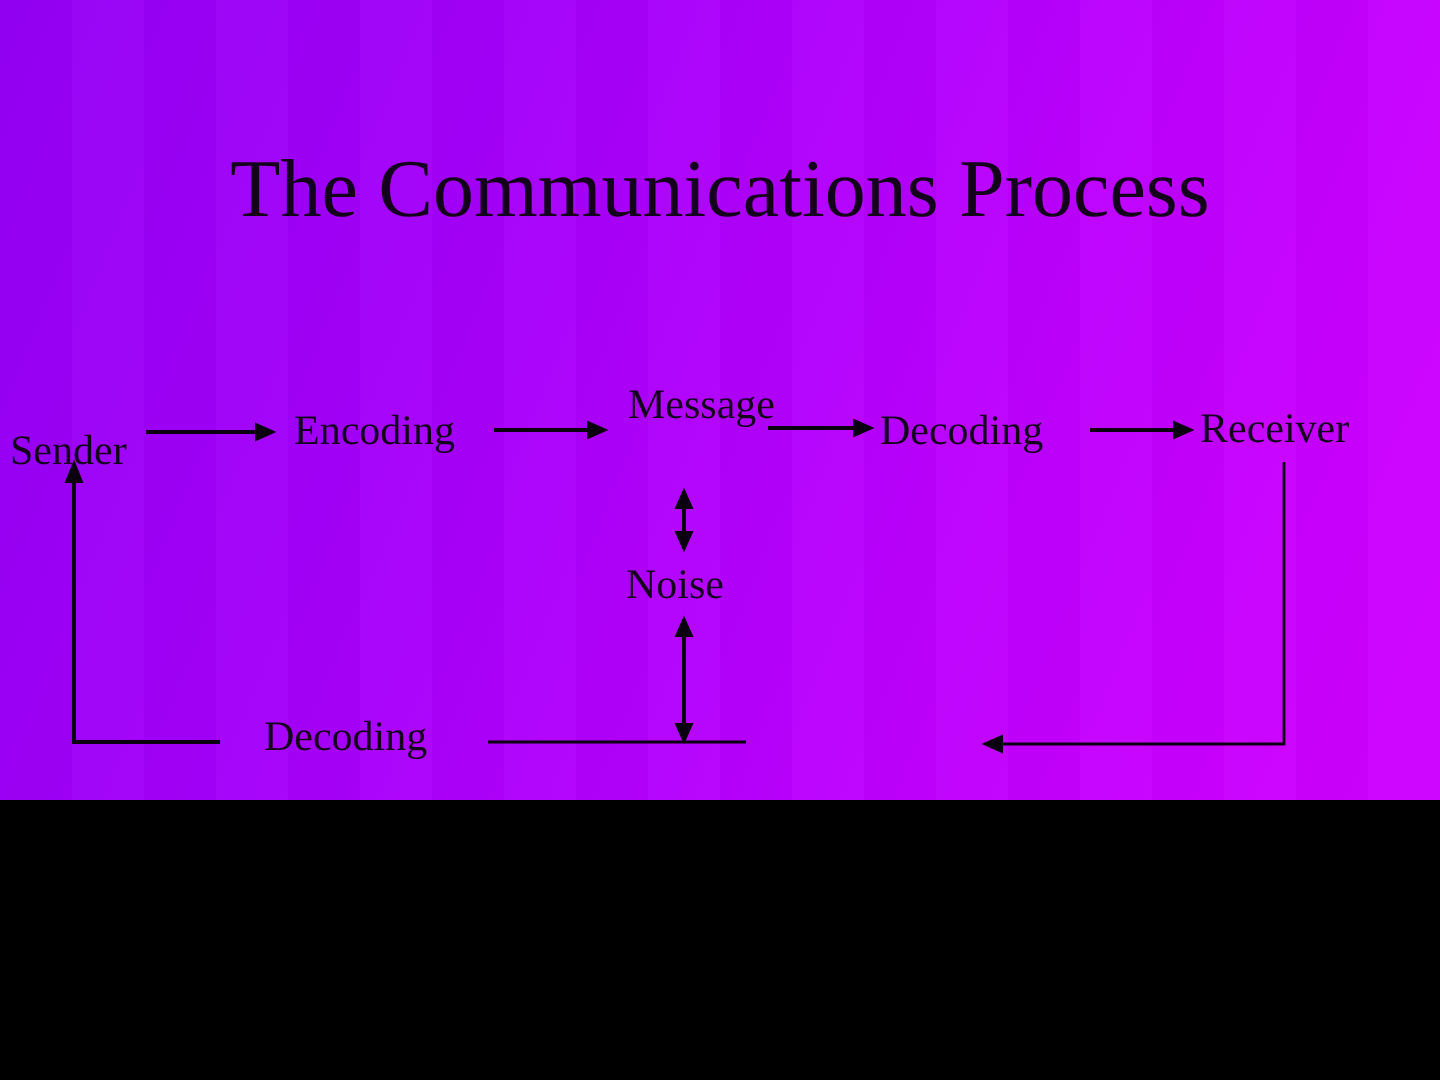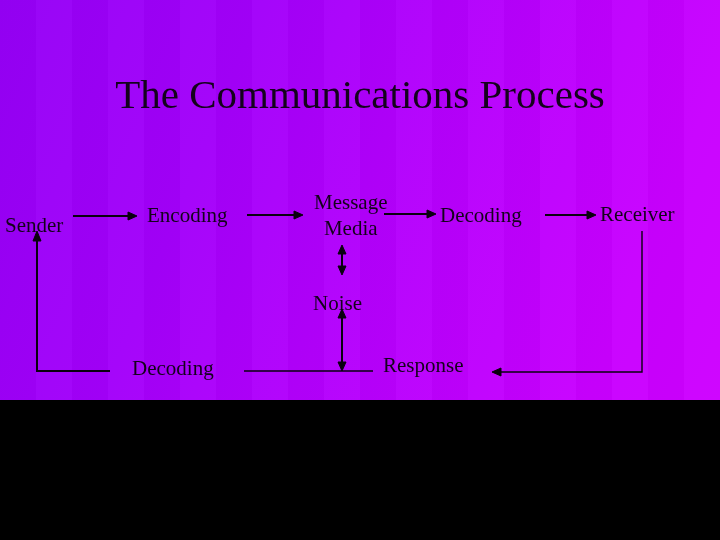--- a/index.html
+++ b/index.html
@@ -40,21 +40,21 @@
     font-size: 21px;
     line-height: 26px;
     color: #14021c;
     white-space: nowrap;
   }
   .lbl-sender    { left: 5px;   top: 212px; text-align: center; }
   .lbl-encoding  { left: 147px; top: 202px; }
   .lbl-message-media { left: 314px; top: 189px; }
   .lbl-decoding  { left: 440px; top: 202px; }
   .lbl-receiver  { left: 600px; top: 201px; }
-  .lbl-noise     { left: 313px; top: 290px; }
+  .lbl-noise     { left: 313px; top: 279px; }
   .lbl-feedback  { left: 132px; top: 355px; }
   .lbl-response  { left: 383px; top: 352px; }
   .stack span { display: block; text-align: center; }
   svg.arrows {
     position: absolute;
     left: 0; top: 0;
     width: 720px; height: 540px;
     pointer-events: none;
   }
 </style>
@@ -63,28 +63,26 @@
 
 <div class="slide">
 
   <div class="title">The Communications Process</div>
 
   <div class="label lbl-sender">Sender</div>
   <div class="label lbl-encoding">Encoding</div>
 
   <div class="label lbl-message-media stack">
     <span>Message</span>
-    <span>Media</span>
   </div>
 
   <div class="label lbl-decoding">Decoding</div>
   <div class="label lbl-receiver">Receiver</div>
   <div class="label lbl-noise">Noise</div>
   <div class="label lbl-feedback">Decoding</div>
-  <div class="label lbl-response">Response</div>
 
   <svg class="arrows" viewBox="0 0 720 540">
     <g stroke="#0a000f" fill="#0a000f">
 
       <g>
         <line x1="73" y1="216" x2="129" y2="216" stroke-width="2"></line>
         <polygon points="137,216 128,212 128,220"></polygon>
       </g>
 
       <g>

